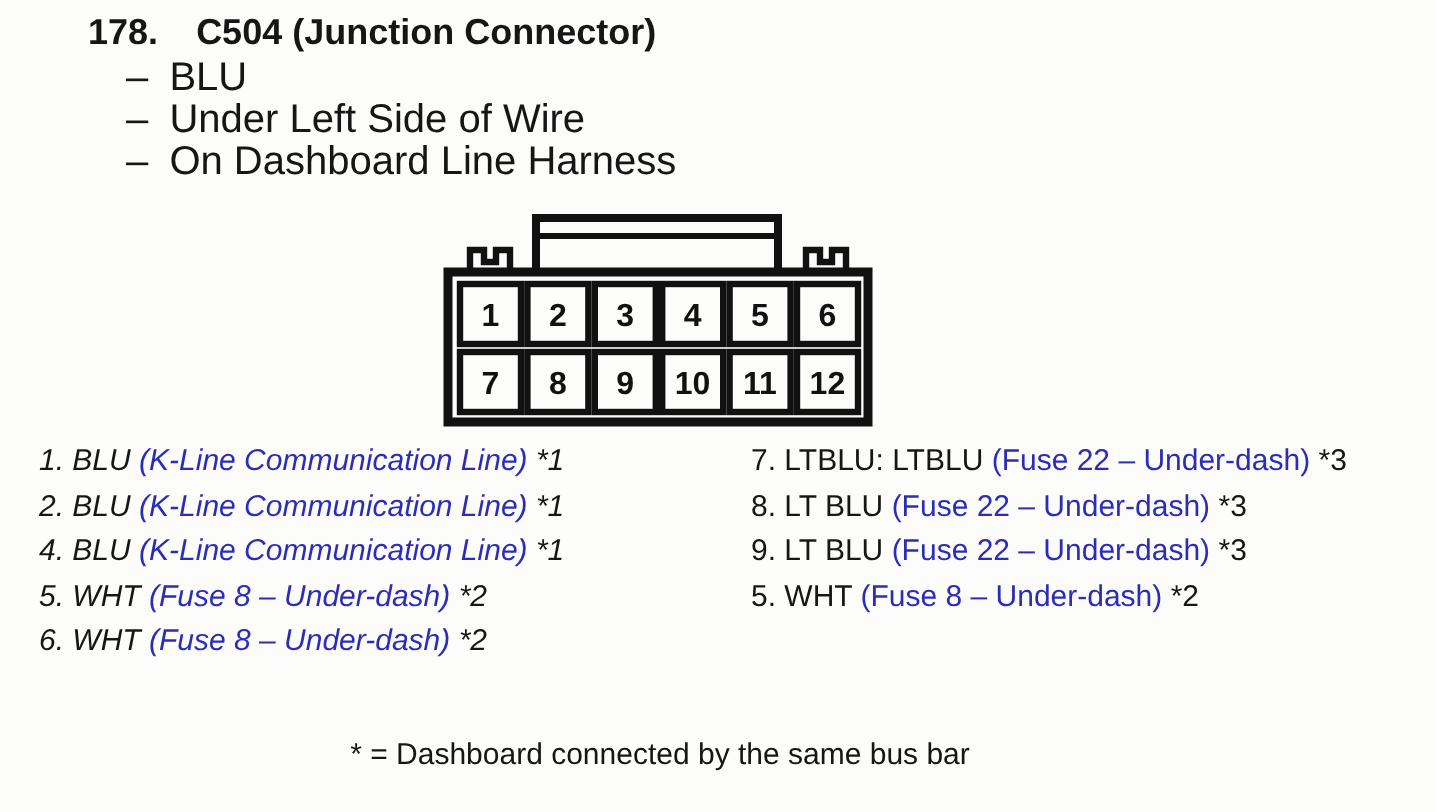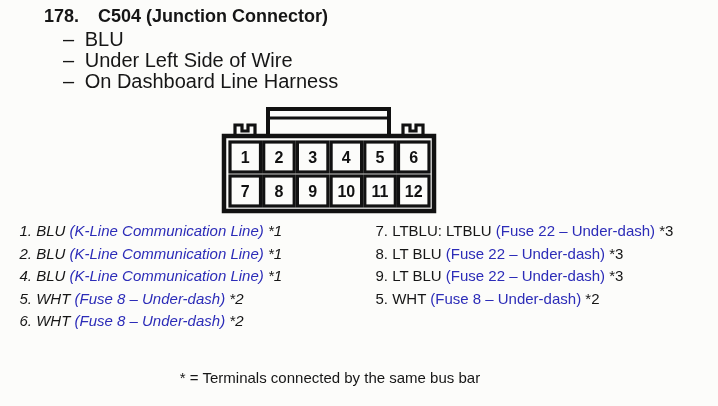--- a/index.html
+++ b/index.html
@@ -194,15 +194,15 @@
       <span>*3</span>
     </div>
     <div class="pinrow">
       <span class="pnum">5.</span>
       <span>WHT</span>
       <span class="blue">(Fuse 8 – Under-dash)</span>
       <span>*2</span>
     </div>
   </div>
 
-  <div class="footnote">* = Terminals connected by the same bus bar</div>
+  <div class="footnote">* = Dashboard connected by the same bus bar</div>
 
 </div>
 
 </body></html>

